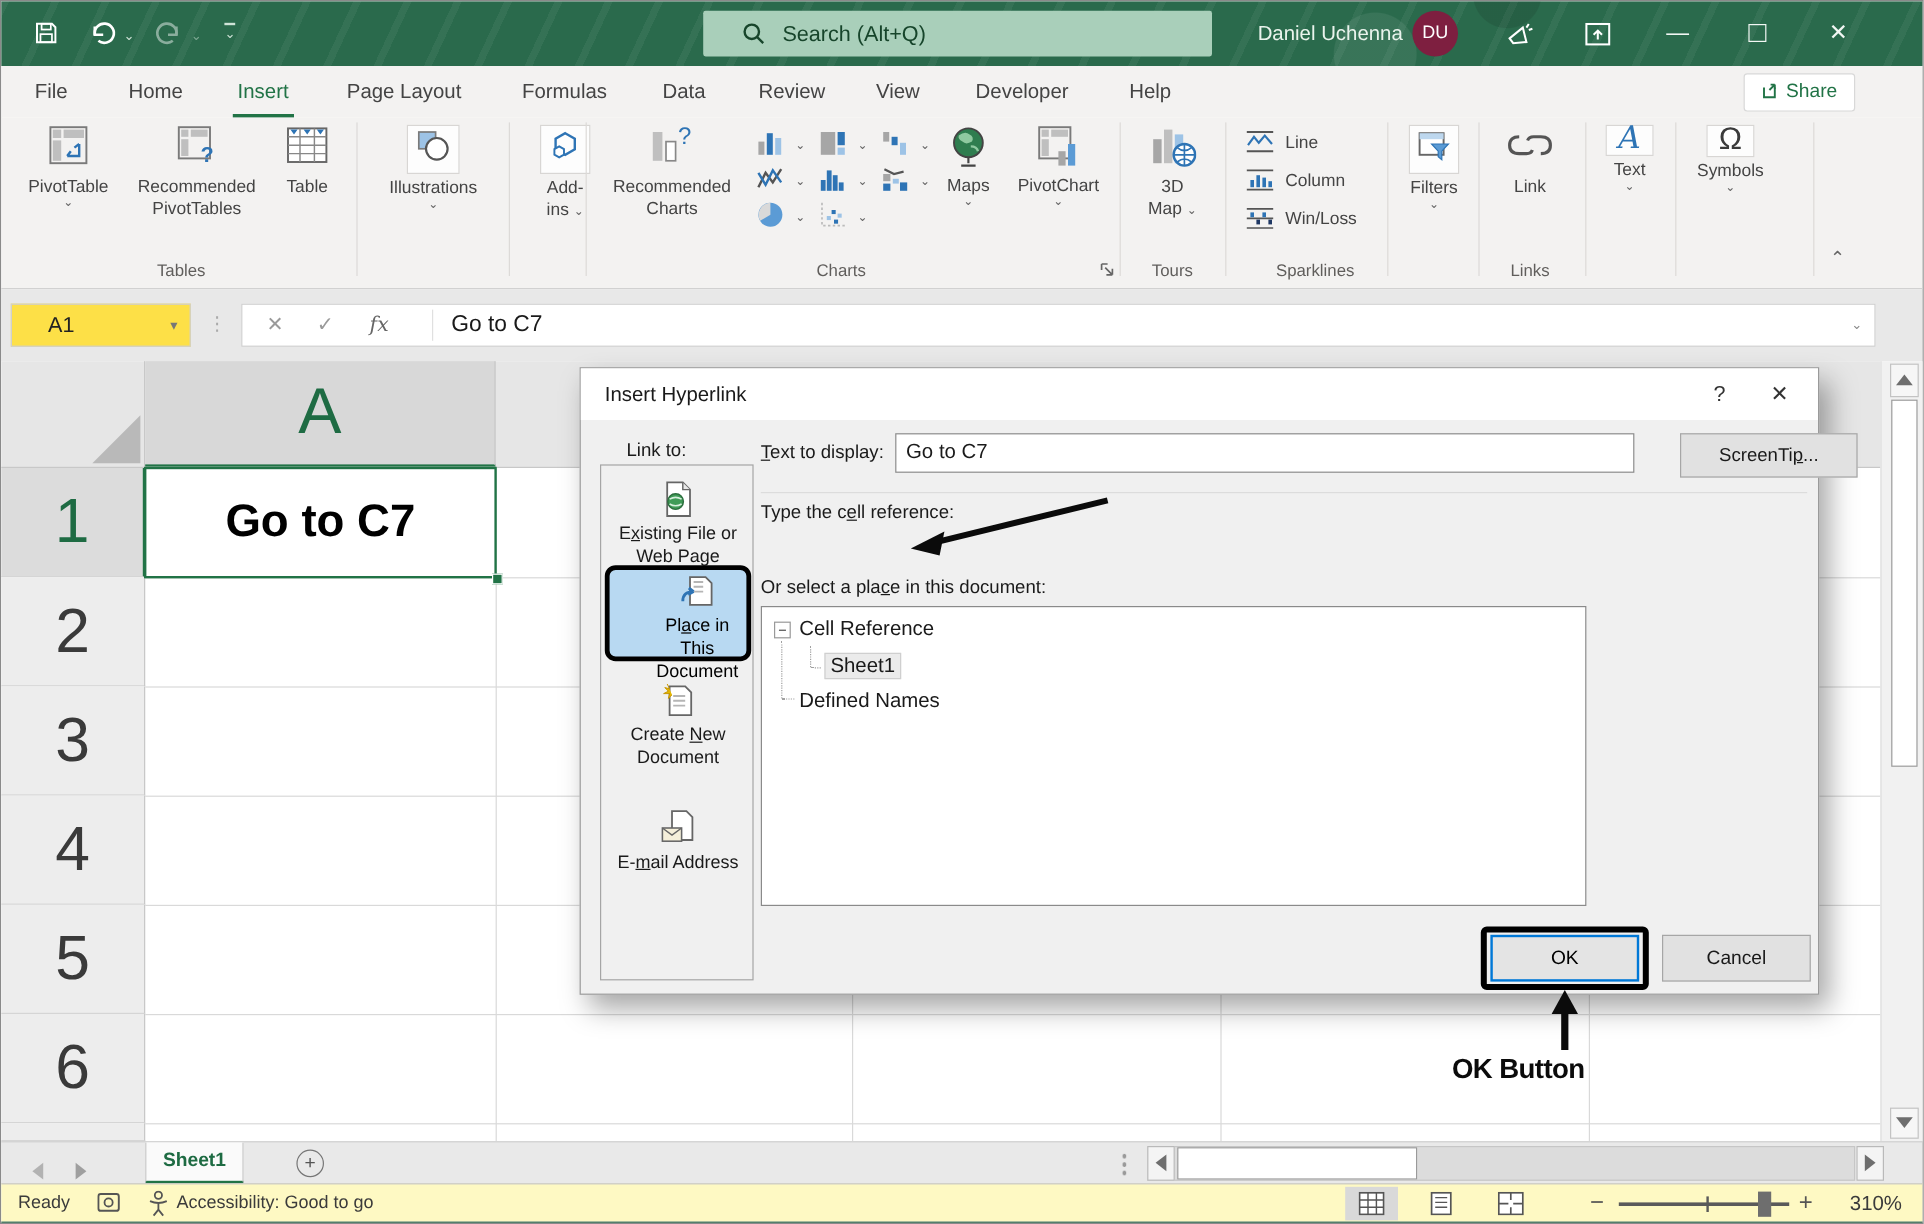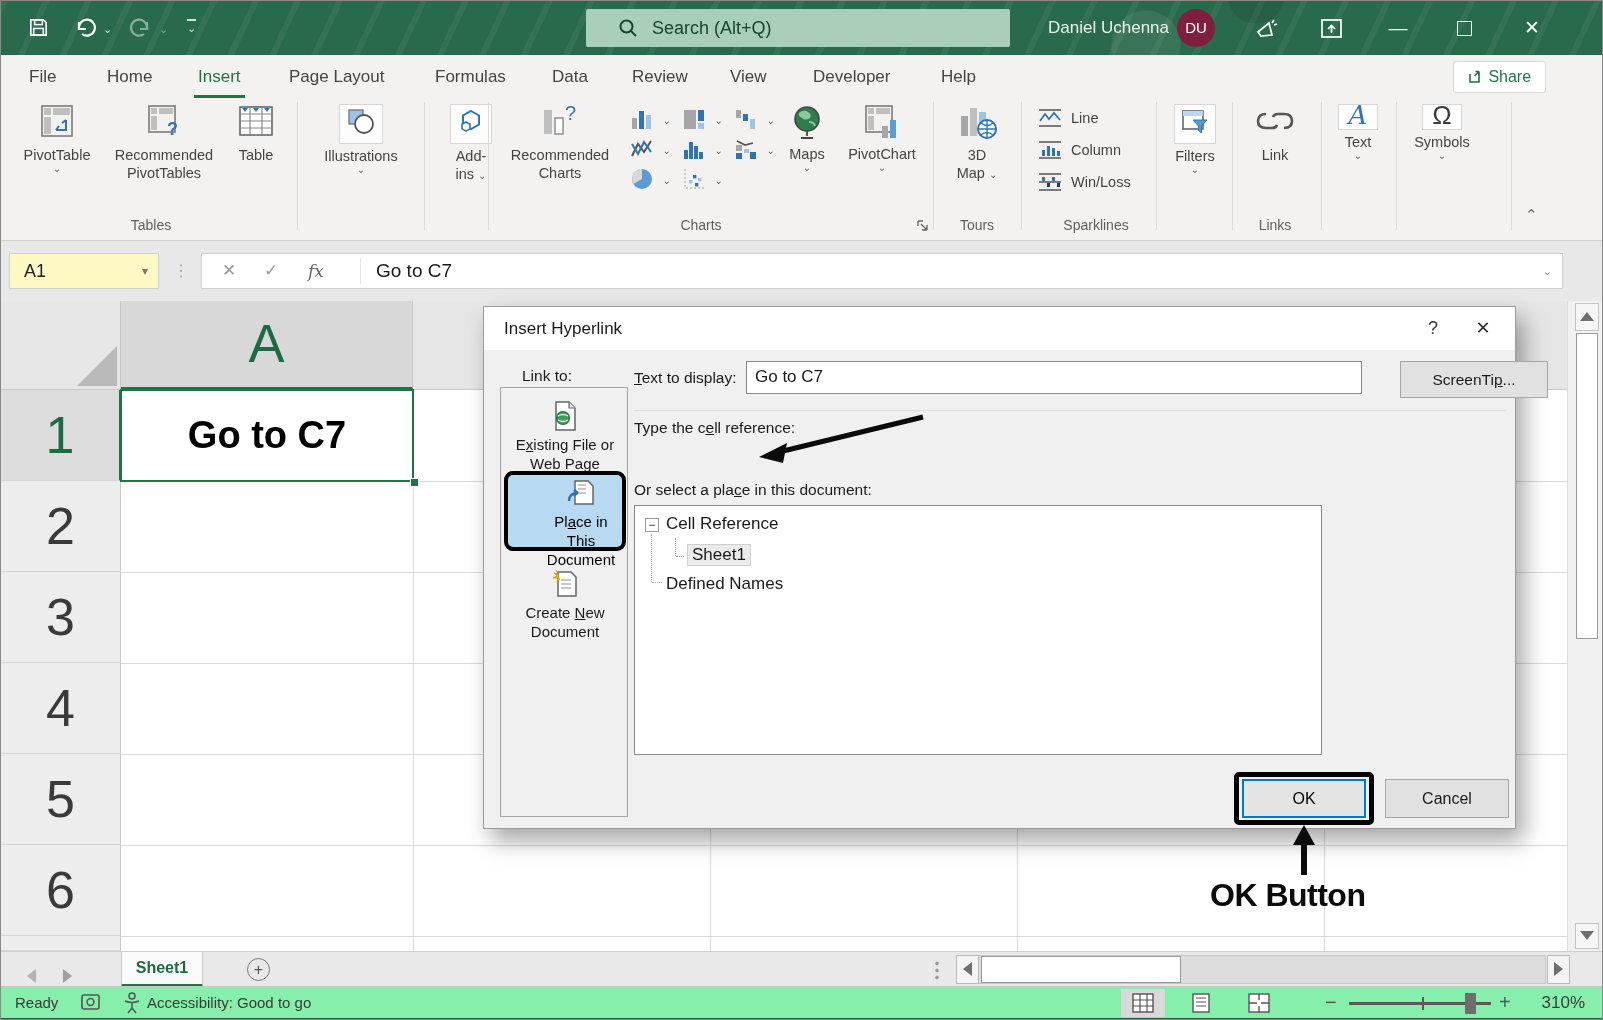--- a/index.html
+++ b/index.html
@@ -50,22 +50,22 @@
   .rbtn{position:absolute;text-align:center;color:#444;font-size:14.5px;line-height:18px;}
   .rbtn .chev{font-size:10px;color:#666;line-height:10px;display:block;}
   .glabel{position:absolute;top:119px;font-size:14px;color:#605e5c;text-align:center;}
   .boxicon{display:inline-block;background:#fdfdfd;border:1px solid #d8d6d4;padding:3px 6px;}
   .mini{position:absolute;width:46px;height:28px;text-align:left;}
   .mini .chev{position:absolute;right:4px;top:9px;font-size:10px;color:#666;}
   #collapse-ribbon{position:absolute;left:1524px;top:108px;font-size:15px;color:#666;}
 
   
   #formula-row{position:absolute;left:0;top:240px;width:1603px;height:60px;background:#e8e8e8;}
-  #name-box{position:absolute;left:8px;top:12px;width:150px;height:36px;background:#fef9c3;
-    border:1px solid #cfcfcf;font-size:18px;color:#222;line-height:34px;padding-left:14px;}
+  #name-box{position:absolute;left:8px;top:12px;width:150px;height:36px;background:#fde047;
+    border:1px solid #cfcfcf;font-size:18px;color:#222;line-height:34px;padding-left:30px;}
   #name-box .arrow{position:absolute;right:10px;top:0;color:#777;font-size:12px;}
   #fbar-dots{position:absolute;left:172px;top:12px;height:36px;line-height:36px;color:#aaa;font-size:16px;}
   #fx-bar{position:absolute;left:200px;top:12px;width:1362px;height:36px;background:#fff;border:1px solid #cfcfcf;}
   #fx-bar .g{position:absolute;top:0;height:34px;line-height:34px;font-size:17px;color:#9a9a9a;}
   #fx-divider{position:absolute;left:158px;top:4px;height:26px;width:1px;background:#e0e0e0;}
   #formula-text{position:absolute;left:174px;top:0;height:34px;line-height:34px;font-size:19px;color:#1a1a1a;}
   #fbar-expand{position:absolute;right:10px;top:0;color:#888;font-size:11px;line-height:34px;}
 
   
   #sheet{position:absolute;left:0;top:300px;width:1603px;height:650px;background:#fff;}
@@ -120,38 +120,38 @@
   .tree-dot-v{position:absolute;border-left:1px dotted #a0a0a0;width:1px;}
   .tree-dot-h{position:absolute;border-top:1px dotted #a0a0a0;height:1px;}
   #ok-outline{position:absolute;left:750px;top:465px;width:140px;height:53px;border:5px solid #000;border-radius:5px;}
   #ok-btn{position:absolute;left:758px;top:472px;width:124px;height:39px;background:#e4e4e4;
     border:2px solid var(--ok-focus-blue);font-size:16px;text-align:center;line-height:35px;}
   #cancel-btn{left:901px;top:472px;width:124px;height:39px;line-height:37px;font-size:16px;}
 
   
   .note{position:absolute;font-weight:bold;color:#0b0b0b;letter-spacing:-.5px;}
   #note-cellref{left:918px;top:399px;font-size:30px;}
-  #note-ok{left:1209px;top:876px;font-size:32px;}
+  #note-ok{left:1209px;top:876px;font-size:23px;}
 
   
   #tabbar{position:absolute;left:0;top:950px;width:1603px;height:35px;background:#e9e9e9;border-top:1px solid #cfcfcf;}
   .navtri{position:absolute;top:11px;}
   #sheet-tab{position:absolute;left:120px;top:0;width:82px;height:35px;background:#fafafa;
     border-left:1px solid #c8c8c8;border-right:1px solid #c8c8c8;border-bottom:3px solid var(--excel-green);
     color:#1e6b43;font-weight:bold;font-size:16px;text-align:center;line-height:32px;}
   #add-sheet{position:absolute;left:246px;top:6px;width:23px;height:23px;border:1px solid #767676;border-radius:50%;
     color:#555;font-size:16px;text-align:center;line-height:21px;}
   #hs-grip{position:absolute;left:933px;top:8px;width:6px;height:20px;
     background-image:radial-gradient(#9a9a9a 1.4px, transparent 1.9px);background-size:6px 7px;}
   #hscroll-track{position:absolute;left:955px;top:3px;width:590px;height:29px;background:#dcdcdc;border:1px solid #c6c6c6;}
   .hbtn{position:absolute;top:3px;width:23px;height:29px;background:#f4f4f4;border:1px solid #b9b9b9;}
   #hthumb{position:absolute;left:980px;top:4px;width:200px;height:27px;background:#fff;border:1px solid #9a9a9a;}
 
   
-  #statusbar{position:absolute;left:0;top:985px;width:1603px;height:32px;background:#86efac;border-top:1px solid #c6c6c6;
+  #statusbar{position:absolute;left:0;top:985px;width:1603px;height:32px;background:#fef9c3;border-top:1px solid #c6c6c6;
     font-size:15px;color:#3b3b3b;}
   #ready{position:absolute;left:14px;top:0;line-height:31px;}
   .viewico{position:absolute;top:2px;width:44px;height:28px;text-align:center;padding-top:4px;}
   .viewico.active{background:#d9d9d9;}
   #zoom-minus{position:absolute;left:1324px;top:0;line-height:30px;font-size:20px;color:#555;}
   #zoom-track{position:absolute;left:1348px;top:15px;width:142px;height:3px;background:#5a5a5a;}
   #zoom-tick{position:absolute;left:1421px;top:10px;width:2px;height:13px;background:#5a5a5a;}
   #zoom-thumb{position:absolute;left:1464px;top:6px;width:11px;height:21px;background:#6e6e6e;}
   #zoom-plus{position:absolute;left:1498px;top:0;line-height:30px;font-size:20px;color:#555;}
   #zoom-pct{position:absolute;left:1528px;top:0;width:56px;text-align:right;line-height:31px;font-size:17px;}
@@ -577,20 +577,28 @@
       </div>
       <div class="lt-item" style="top:176px;">
         <svg class="doc-ico" width="30" height="32" viewBox="0 0 30 32">
             <path d="M8 4 h13 l5 5 v19 H8 Z" fill="#fff" stroke="#666" stroke-width="1.5"></path>
             <path d="M11 12 h10 M11 16 h10 M11 20 h10" stroke="#b5b5b5" stroke-width="1.6"></path>
             <path d="M6 2 l2 4 -4 -1 3 3 -4 2 5 0 -1 4 3 -3" fill="#e6b800" stroke="#c69500" stroke-width=".8"></path>
           </svg>
         <div><span>Create </span><u>N</u><span>ew</span></div>
         <div>Document</div>
       </div>
+      <div class="lt-item" style="top:282px;">
+        <svg class="doc-ico" width="30" height="32" viewBox="0 0 30 32">
+            <path d="M10 2 h12 l5 5 v19 H10 Z" fill="#fff" stroke="#666" stroke-width="1.5"></path>
+            <rect x="2" y="16" width="16" height="11" fill="#f5efda" stroke="#666" stroke-width="1.3"></rect>
+            <path d="M2 16 l8 6 8 -6" fill="none" stroke="#666" stroke-width="1.2"></path>
+          </svg>
+        <div><span>E-</span><u>m</u><span>ail Address</span></div>
+      </div>
     </div>
 
     <span class="dlg-label" style="left:150px;top:112px;">
       <span>Type the c</span><u>e</u><span>ll reference:</span>
     </span>
 
     <span class="dlg-label" style="left:150px;top:174px;">
       <span>Or select a pla</span><u>c</u><span>e in this document:</span>
     </span>
     <div id="tree-box">

